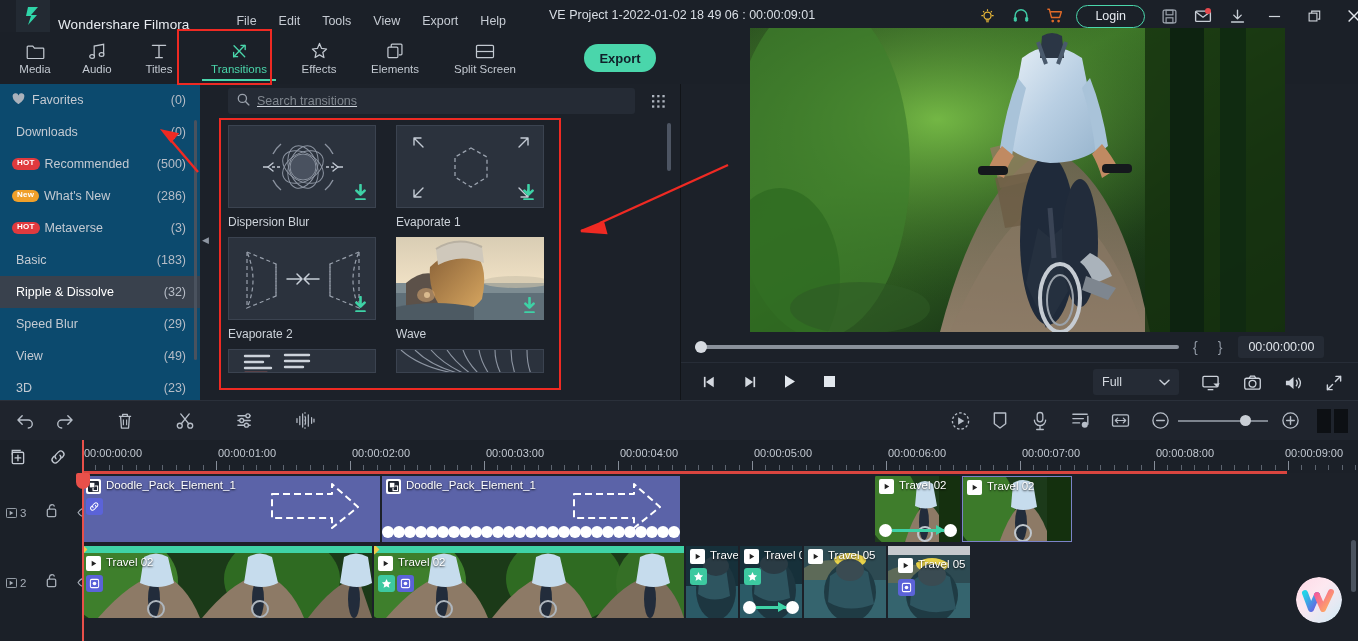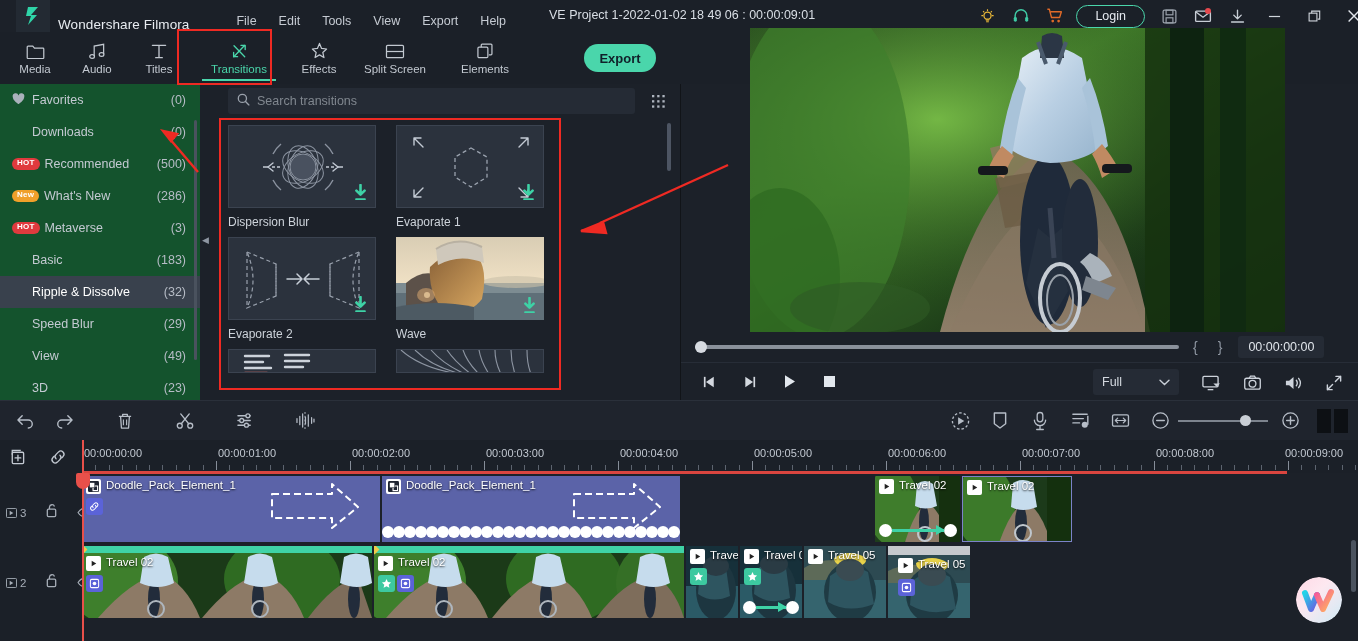--- a/index.html
+++ b/index.html
@@ -53,37 +53,37 @@
   }
   .export-btn{
     position:absolute; left:584px; top:12px; width:72px;height:28px;
     background:#4ad6ab; color:#10212a; border-radius:14px; border:none;
     font-size:13px; font-weight:bold; cursor:pointer;
   }
 
   
   .sidebar{
     position:absolute; left:0; top:84px; width:200px; height:316px;
-    background:#14532d; overflow:hidden;
+    background:#0c4a6e; overflow:hidden;
   }
   .side-row{
     height:32px; display:flex; align-items:center; padding:0 14px 0 12px;
     font-size:12.5px; color:#c4cad2; cursor:pointer; position:relative;
   }
   .side-row.sel{ background:#39414d; color:#ffffff;}
   .side-row .badge{
     font-size:8px; font-weight:bold; color:#fff; border-radius:7px;
     padding:1px 5px 2px; margin-right:5px; line-height:1.1; letter-spacing:.2px;
   }
   .badge.hot{ background:#e03a3e;}
   .badge.new{ background:#f0a02a;}
   .side-row .lbl{ flex:1; }
   .side-row .cnt{ font-size:12.5px; color:#b6bcc6;}
   .side-row .heart{ margin-right:7px; color:#aab1bb; font-size:12px;}
-  .side-indent{ padding-left:32px;}
+  .side-indent{ padding-left:16px;}
   .side-scroll{
     position:absolute; right:3px; top:36px; width:3px; height:240px;
     background:#4a525e; border-radius:2px;
   }
   .collapse-arrow{
     position:absolute; left:201px; top:232px; width:9px;height:16px;
     display:flex;align-items:center;justify-content:center; color:#8e96a2; font-size:9px;
   }
 
   
@@ -92,20 +92,21 @@
     background:#1c2129;
   }
   .searchbar{
     position:absolute; left:18px; top:4px; width:407px; height:26px;
     background:#252b35; border-radius:3px; display:flex; align-items:center; padding:0 9px;
   }
   .searchbar input{
     flex:1; background:transparent; border:none; outline:none;
     color:#cfd5dd; font-size:12.5px; font-family:"Liberation Sans",sans-serif;
     margin-left:7px;
+    text-decoration:underline;
   }
   .searchbar input::placeholder{ color:#80878f;}
   .grid-toggle{
     position:absolute; left:438px; top:7px; width:20px;height:20px;
     display:flex;align-items:center;justify-content:center; cursor:pointer;
   }
   .items{
     position:absolute; left:13px; top:35px; width:440px; height:278px;
     overflow:hidden;
   }
@@ -375,36 +376,36 @@
         <span class="ic">
           <svg width="19" height="18" viewBox="0 0 20 19">
               <path d="M10 1.5l2.2 5.3 5.3.6-4 3.6 1.2 5.4L10 13.6l-4.7 2.8 1.2-5.4-4-3.6 5.3-.6z" fill="none" stroke="#c2c8d0" stroke-width="1.3" stroke-linejoin="round"></path>
             </svg>
         </span>
         <span>Effects</span>
       </div>
 
       <div class="tab wide">
         <span class="ic">
+          <svg width="19" height="18" viewBox="0 0 20 19">
+              <rect x="2" y="5.5" width="10.5" height="11" rx="1.2" fill="none" stroke="#c2c8d0" stroke-width="1.3"></rect>
+              <path d="M5.5 5.5V3.2a1 1 0 011-1h9.3a1 1 0 011 1v9.3a1 1 0 01-1 1h-2.3" fill="none" stroke="#c2c8d0" stroke-width="1.3"></path>
+            </svg>
+        </span>
+        <span>Elements</span>
+      </div>
+
+      <div class="tab wide">
+        <span class="ic">
           <svg width="20" height="17" viewBox="0 0 21 18">
               <rect x="1.5" y="2.5" width="18" height="13" rx="1.2" fill="none" stroke="#c2c8d0" stroke-width="1.3"></rect>
               <path d="M1.5 9h18" stroke="#c2c8d0" stroke-width="1.3"></path>
             </svg>
         </span>
         <span>Split Screen</span>
-      </div>
-
-      <div class="tab wide">
-        <span class="ic">
-          <svg width="19" height="18" viewBox="0 0 20 19">
-              <rect x="2" y="5.5" width="10.5" height="11" rx="1.2" fill="none" stroke="#c2c8d0" stroke-width="1.3"></rect>
-              <path d="M5.5 5.5V3.2a1 1 0 011-1h9.3a1 1 0 011 1v9.3a1 1 0 01-1 1h-2.3" fill="none" stroke="#c2c8d0" stroke-width="1.3"></path>
-            </svg>
-        </span>
-        <span>Elements</span>
       </div>
 
     </div>
     <button class="export-btn">Export</button>
   </div>
 
   <div class="sidebar">
 
     <div class="side-row">
       <span class="heart">

